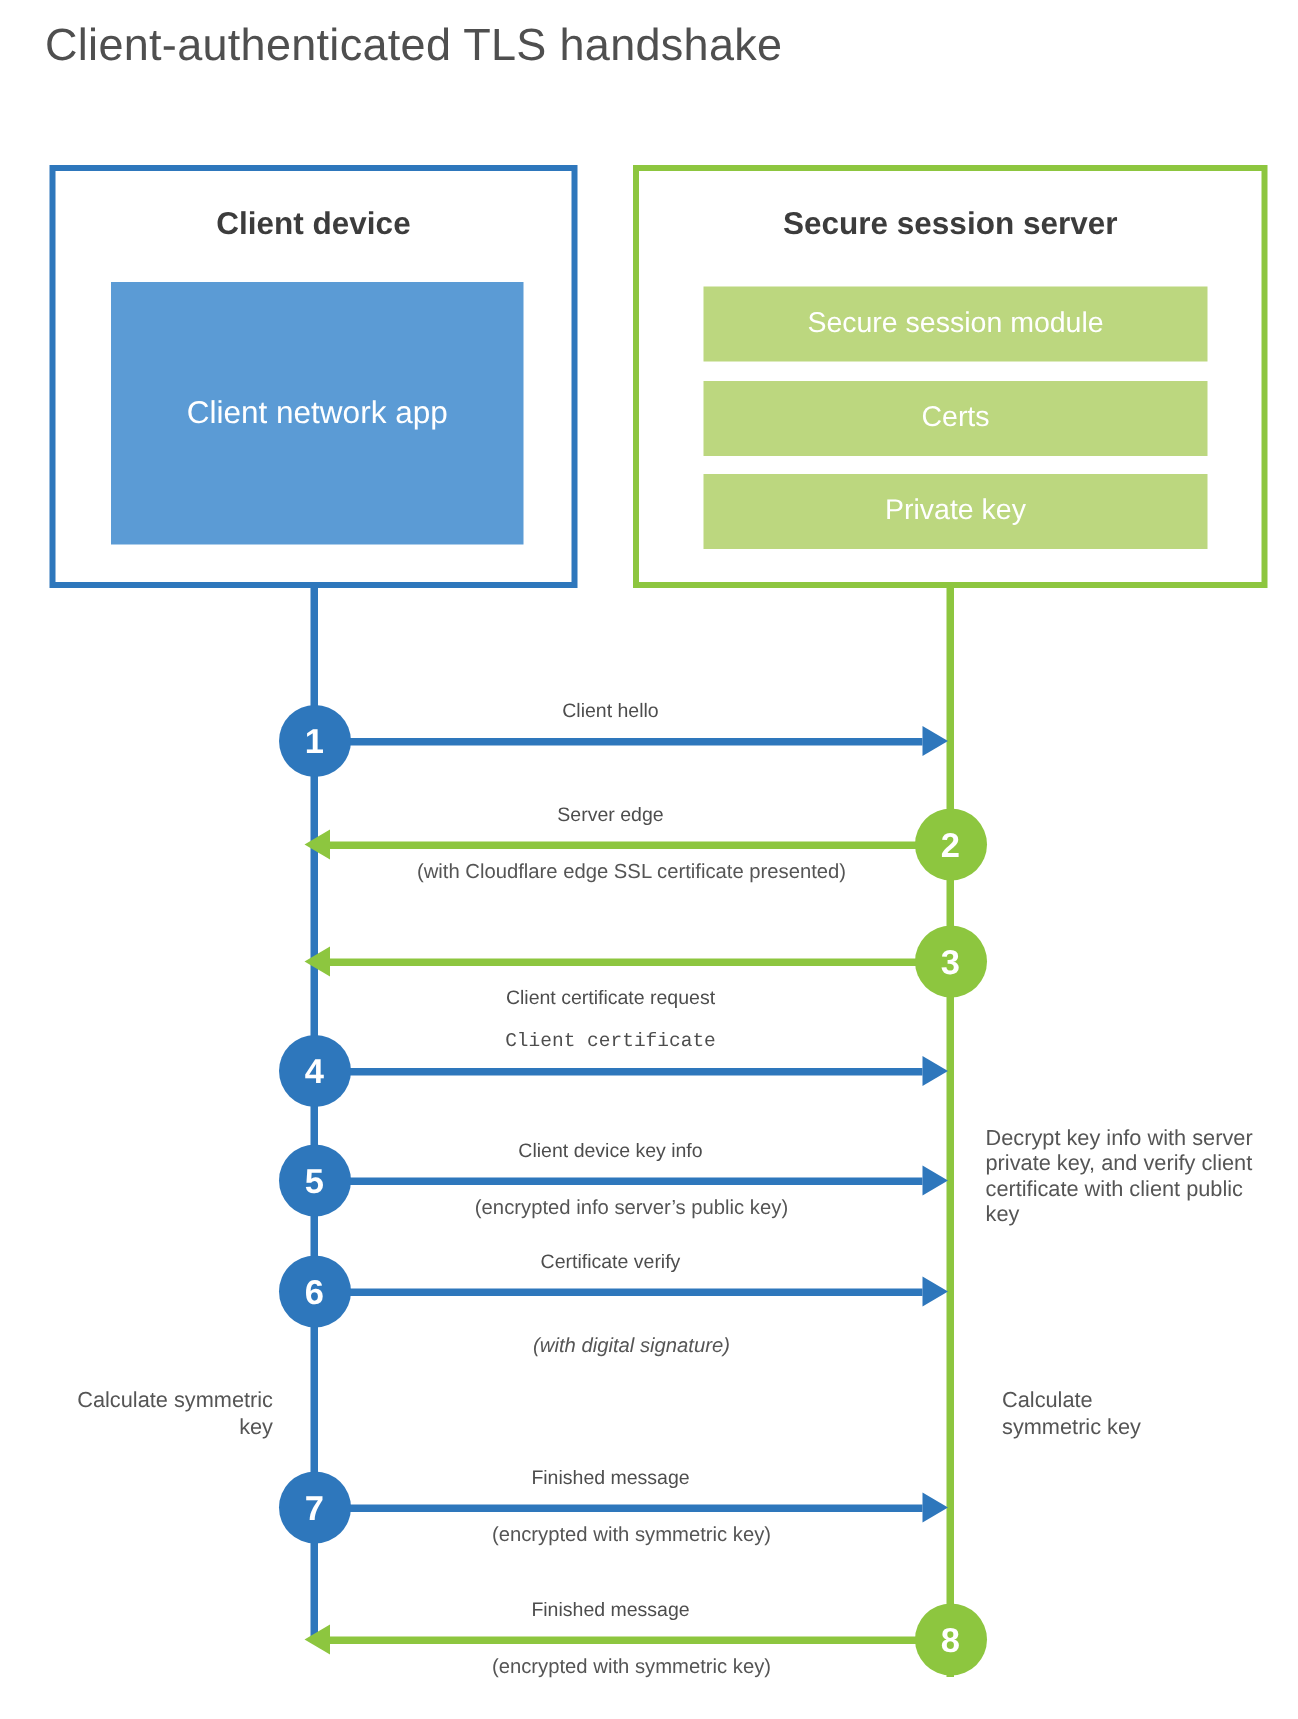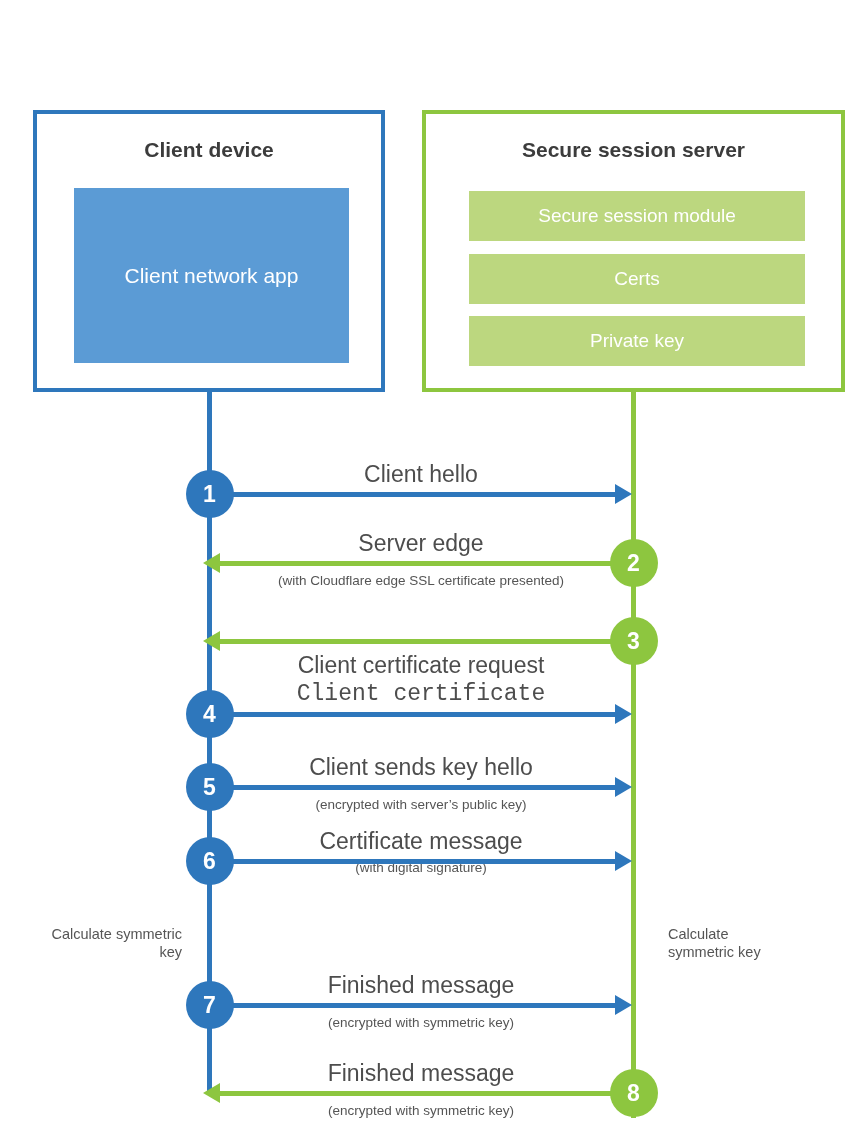--- a/index.html
+++ b/index.html
@@ -32,22 +32,22 @@
   }
   .server-bar {
     position:absolute; left:43px; width:336px; height:50px;
     background:var(--green-fill); color:#fff; font-size:19px;
     text-align:center; line-height:50px;
   }
   .vline { position:absolute; width:5px; }
   .blue-line  { left:207px; top:392px; height:703px; background:var(--blue); }
   .green-line { left:631px; top:392px; height:726px; background:var(--green); }
   .step-label {
-    position:absolute; left:209px; width:424px; text-align:center;
-    font-size:23px; color:var(--label); line-height:26px;
+    position:absolute; left:195px; width:424px; text-align:center;
+    font-size:13px; color:var(--label); line-height:26px;
   }
   .step-sublabel {
     position:absolute; left:209px; width:424px; text-align:center;
     font-size:13.5px; color:var(--sub); line-height:18px;
   }
   .arrow-line { position:absolute; height:5px; }
   .arrow-line.blue { background:var(--blue); }
   .arrow-line.green { background:var(--green); }
   .arrow-head { position:absolute; width:0; height:0;
     border-top:10px solid transparent; border-bottom:10px solid transparent; }
@@ -63,20 +63,21 @@
   .note { position:absolute; font-size:14.5px; color:var(--sub); line-height:17px; }
   .note-decrypt { left:657px; top:751px; width:180px; text-align:left; }
   .note-calc-left { left:38px; top:925px; width:144px; text-align:right; line-height:18px; }
   .note-calc-right { left:668px; top:925px; width:104px; text-align:left; line-height:18px; }
 </style>
 </head>
 <body>
 
 <div class="canvas">
 
+  <h1 class="title">Client-authenticated TLS handshake</h1>
 
   <div class="box server-box">
     <div class="box-title">Secure session server</div>
     <div id="server-modules">
         <div class="server-bar" style="top: 77px;">Secure session module</div>
         <div class="server-bar" style="top: 140px;">Certs</div>
         <div class="server-bar" style="top: 202px;">Private key</div>
       </div>
   </div>
 
@@ -110,45 +111,46 @@
         <div class="arrow-head left" style="top: 631px; left: 202.5px;"></div>
         <div class="step-circle green" style="left: 609.5px; top: 617px;">3</div>
       </div>
       <div>
         <div class="step-label" style="top: 681px; font-family: Liberation Mono, monospace;">Client certificate</div>
         <div class="arrow-line blue" style="top: 711.5px; left: 209.5px; width: 405px;"></div>
         <div class="arrow-head right" style="top: 704px; left: 614.5px;"></div>
         <div class="step-circle blue" style="left: 185.5px; top: 690px;">4</div>
       </div>
       <div>
-        <div class="step-label" style="top: 754px;">Client sends key hello</div>
-        <div class="step-sublabel" style="top: 796px;">(encrypted with server’s public key)</div>
+        <div class="step-label" style="top: 754px;">Client device key info</div>
+        <div class="step-sublabel" style="top: 796px;">(encrypted info server’s public key)</div>
         <div class="arrow-line blue" style="top: 784.5px; left: 209.5px; width: 405px;"></div>
         <div class="arrow-head right" style="top: 777px; left: 614.5px;"></div>
         <div class="step-circle blue" style="left: 185.5px; top: 763px;">5</div>
       </div>
       <div>
-        <div class="step-label" style="top: 828px;">Certificate message</div>
-        <div class="step-sublabel" style="top: 859px;">(with digital signature)</div>
+        <div class="step-label" style="top: 828px;">Certificate verify</div>
+        <div class="step-sublabel" style="top: 888px; font-style: italic;">(with digital signature)</div>
         <div class="arrow-line blue" style="top: 858.5px; left: 209.5px; width: 405px;"></div>
         <div class="arrow-head right" style="top: 851px; left: 614.5px;"></div>
         <div class="step-circle blue" style="left: 185.5px; top: 837px;">6</div>
       </div>
       <div>
         <div class="step-label" style="top: 972px;">Finished message</div>
         <div class="step-sublabel" style="top: 1014px;">(encrypted with symmetric key)</div>
         <div class="arrow-line blue" style="top: 1002.5px; left: 209.5px; width: 405px;"></div>
         <div class="arrow-head right" style="top: 995px; left: 614.5px;"></div>
         <div class="step-circle blue" style="left: 185.5px; top: 981px;">7</div>
       </div>
       <div>
         <div class="step-label" style="top: 1060px;">Finished message</div>
         <div class="step-sublabel" style="top: 1102px;">(encrypted with symmetric key)</div>
         <div class="arrow-line green" style="top: 1090.5px; left: 219.5px; width: 414px;"></div>
         <div class="arrow-head left" style="top: 1083px; left: 202.5px;"></div>
         <div class="step-circle green" style="left: 609.5px; top: 1069px;">8</div>
       </div>
     </div>
 
+  <div class="note note-decrypt">Decrypt key info with server private key, and verify client certificate with client public key</div>
   <div class="note note-calc-left">Calculate symmetric key</div>
   <div class="note note-calc-right">Calculate symmetric key</div>
 
 </div>
 
 </body></html>

